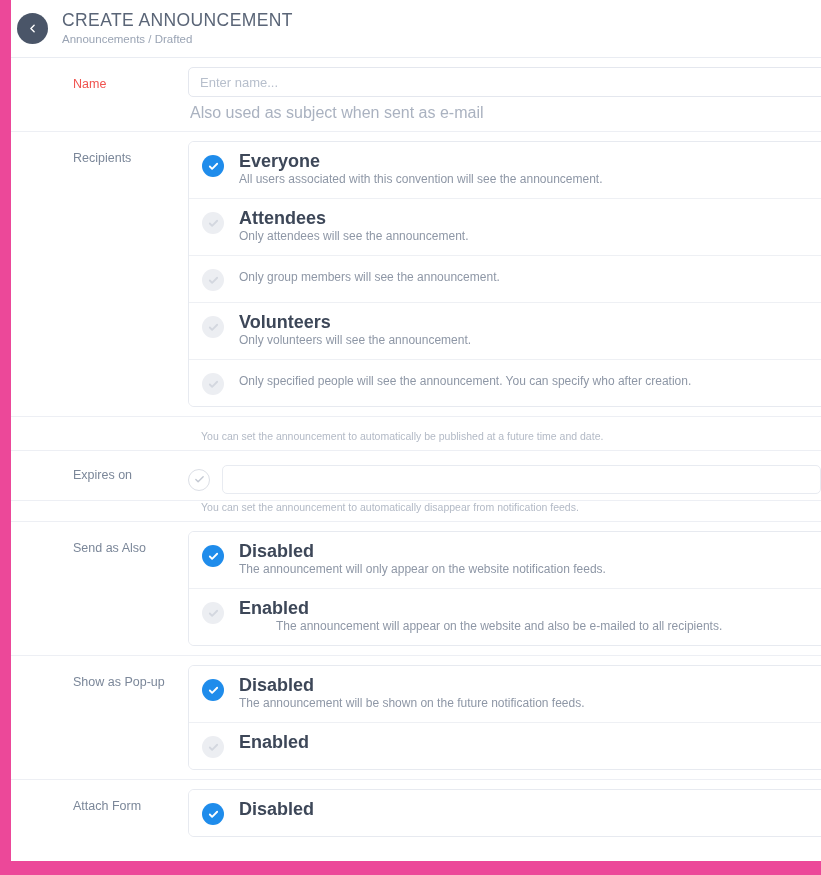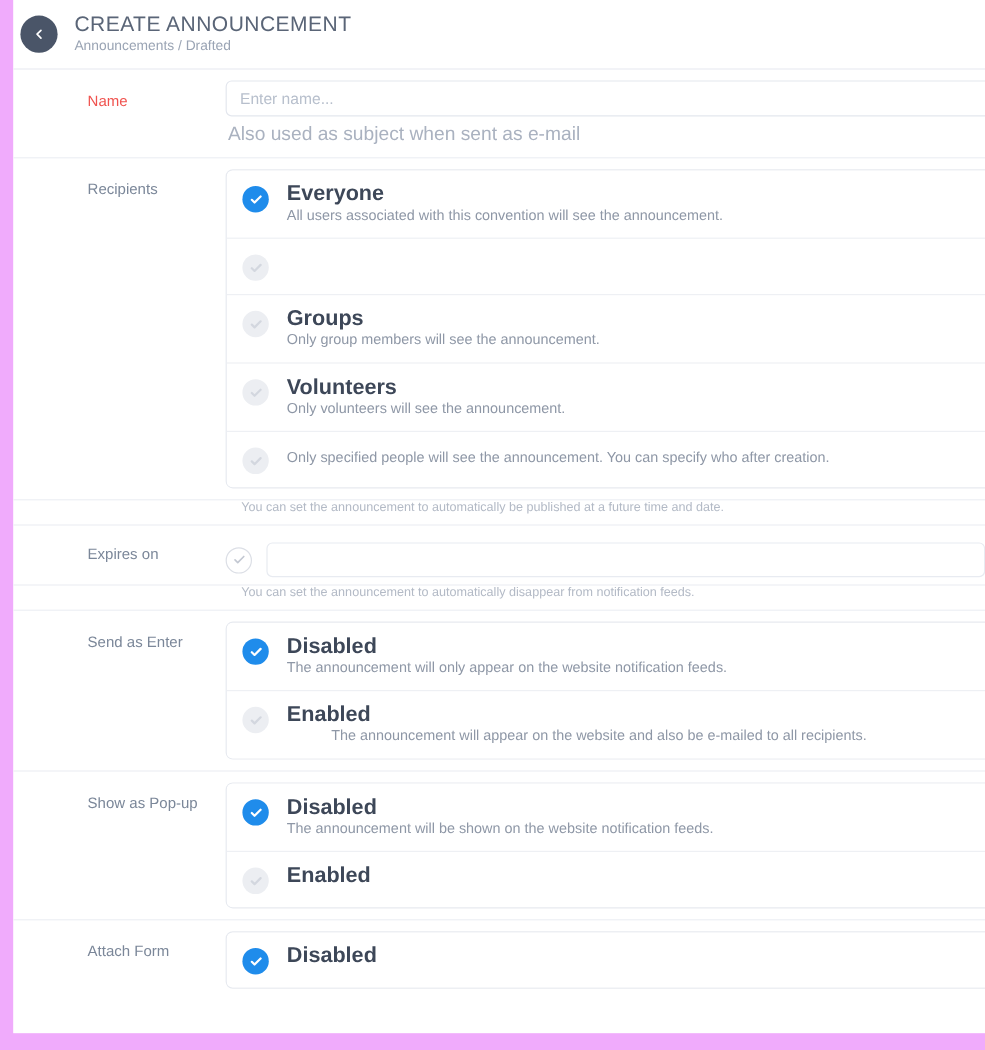--- a/index.html
+++ b/index.html
@@ -5,21 +5,21 @@
   * { box-sizing: border-box; margin: 0; padding: 0; }
   html, body {
     width: 821px; height: 875px;
     background: #eef2fd;
     font-family: "Liberation Sans", sans-serif;
     overflow: hidden;
   }
   .page {
     position: relative;
     width: 821px; height: 875px;
-    background: #f0abfc;
+    background: #ec4899;
   }
   .panel {
     position: absolute;
     left: 11px; top: 0;
     width: 810px;
     min-height: 861px;
     background: #ffffff;
     overflow: hidden;
   }
   
@@ -228,30 +228,33 @@
               <span class="opt-desc" style="display: block;">All users associated with this convention will see the announcement.</span>
             </span>
           </div>
 
           <div class="opt">
             <span class="radio off">
               <svg width="11" height="11" viewBox="0 0 24 24" fill="none" stroke="#d3d7df" stroke-width="4" stroke-linecap="round" stroke-linejoin="round">
                 <polyline points="20 6 9 17 4 12"></polyline>
               </svg>
             </span>
-          </div>
-
-          <div class="opt">
-            <span class="radio off">
-              <svg width="11" height="11" viewBox="0 0 24 24" fill="none" stroke="#d3d7df" stroke-width="4" stroke-linecap="round" stroke-linejoin="round">
-                <polyline points="20 6 9 17 4 12"></polyline>
-              </svg>
-            </span>
-            <span class="opt-text">
-              <span class="opt-title" style="display: block;">Groups</span>
+            <span class="opt-text">
+              <span class="opt-title" style="display: block;">Attendees</span>
+              <span class="opt-desc" style="display: block;">Only attendees will see the announcement.</span>
+            </span>
+          </div>
+
+          <div class="opt">
+            <span class="radio off">
+              <svg width="11" height="11" viewBox="0 0 24 24" fill="none" stroke="#d3d7df" stroke-width="4" stroke-linecap="round" stroke-linejoin="round">
+                <polyline points="20 6 9 17 4 12"></polyline>
+              </svg>
+            </span>
+            <span class="opt-text">
               <span class="opt-desc" style="display: block;">Only group members will see the announcement.</span>
             </span>
           </div>
 
           <div class="opt">
             <span class="radio off">
               <svg width="11" height="11" viewBox="0 0 24 24" fill="none" stroke="#d3d7df" stroke-width="4" stroke-linecap="round" stroke-linejoin="round">
                 <polyline points="20 6 9 17 4 12"></polyline>
               </svg>
             </span>
@@ -271,21 +274,21 @@
               <span class="opt-desc" style="display: block;">Only specified people will see the announcement. You can specify who after creation.</span>
             </span>
           </div>
 
         </div>
       </div>
     </div>
 
     <div class="row" style="border-bottom:1px solid #edeff4;padding:0;">
       <div class="label-cell" style="padding-top:0;height:0;"></div>
-      <div class="field-cell" style="padding:0 0 8px 13px;">
+      <div class="field-cell" style="padding:0 0 8px 13px;margin-top:13px;">
         <div class="toggle-helper-abs" style="margin-top:0;">You can set the announcement to automatically be published at a future time and date.</div>
       </div>
     </div>
 
     <div class="row toggle-row">
       <div class="label-cell">Expires on</div>
       <div class="field-cell">
         <div class="toggle-line">
           <span class="circle-toggle">
             <svg width="11" height="11" viewBox="0 0 24 24" fill="none" stroke="#c3c8d2" stroke-width="3" stroke-linecap="round" stroke-linejoin="round">
@@ -297,21 +300,21 @@
       </div>
     </div>
     <div class="row" style="border-bottom:1px solid #edeff4;padding:0;">
       <div class="label-cell" style="padding-top:0;height:0;"></div>
       <div class="field-cell" style="padding:0 13px 8px 13px;">
         <div class="toggle-helper-abs" style="margin-top:0;">You can set the announcement to automatically disappear from notification feeds.</div>
       </div>
     </div>
 
     <div class="row">
-      <div class="label-cell">Send as Enter</div>
+      <div class="label-cell">Send as Also</div>
       <div class="field-cell">
         <div class="opt-card">
           <div class="opt">
             <span class="radio on">
               <svg width="11" height="11" viewBox="0 0 24 24" fill="none" stroke="#ffffff" stroke-width="4" stroke-linecap="round" stroke-linejoin="round">
                 <polyline points="20 6 9 17 4 12"></polyline>
               </svg>
             </span>
             <span class="opt-text">
               <span class="opt-title" style="display: block;">Disabled</span>
@@ -338,21 +341,21 @@
       <div class="field-cell">
         <div class="opt-card">
           <div class="opt">
             <span class="radio on">
               <svg width="11" height="11" viewBox="0 0 24 24" fill="none" stroke="#ffffff" stroke-width="4" stroke-linecap="round" stroke-linejoin="round">
                 <polyline points="20 6 9 17 4 12"></polyline>
               </svg>
             </span>
             <span class="opt-text">
               <span class="opt-title" style="display: block;">Disabled</span>
-              <span class="opt-desc" style="display: block;">The announcement will be shown on the website notification feeds.</span>
+              <span class="opt-desc" style="display: block;">The announcement will be shown on the future notification feeds.</span>
             </span>
           </div>
           <div class="opt">
             <span class="radio off">
               <svg width="11" height="11" viewBox="0 0 24 24" fill="none" stroke="#d3d7df" stroke-width="4" stroke-linecap="round" stroke-linejoin="round">
                 <polyline points="20 6 9 17 4 12"></polyline>
               </svg>
             </span>
             <span class="opt-text">
               <span class="opt-title" style="display: block;">Enabled</span>

